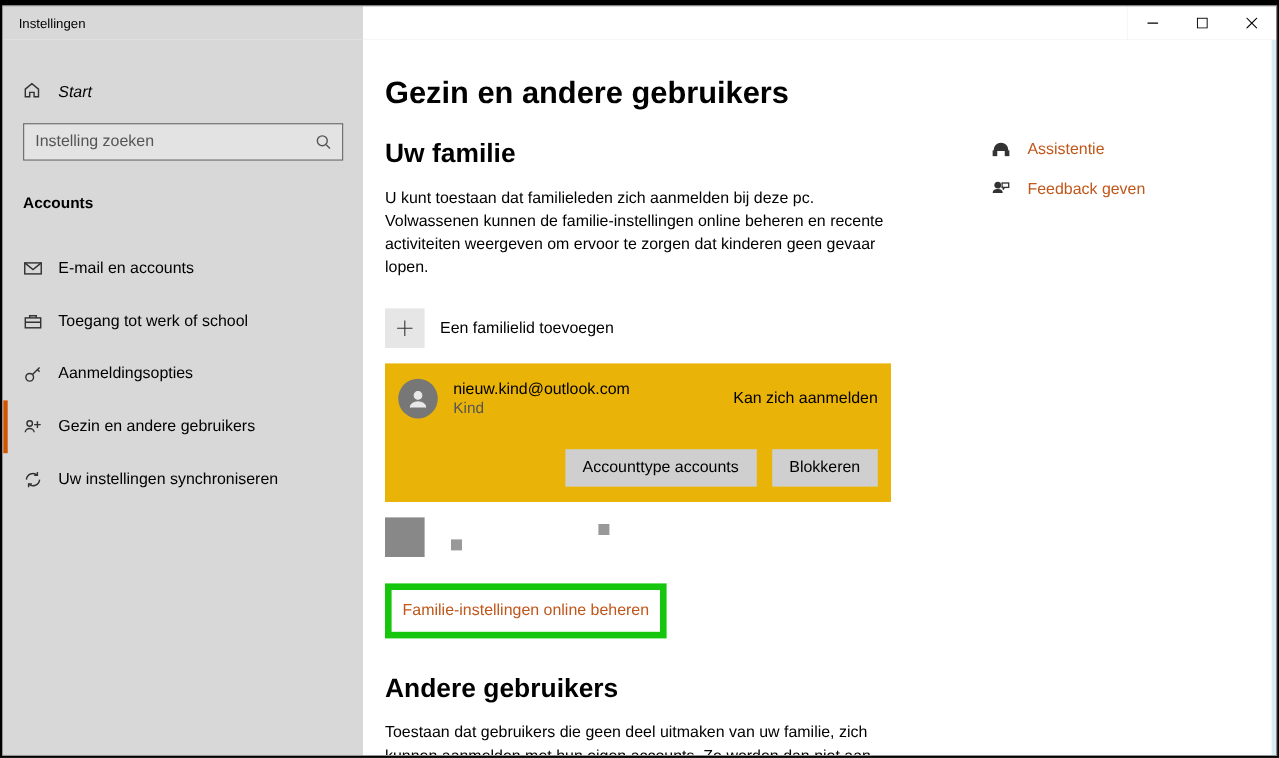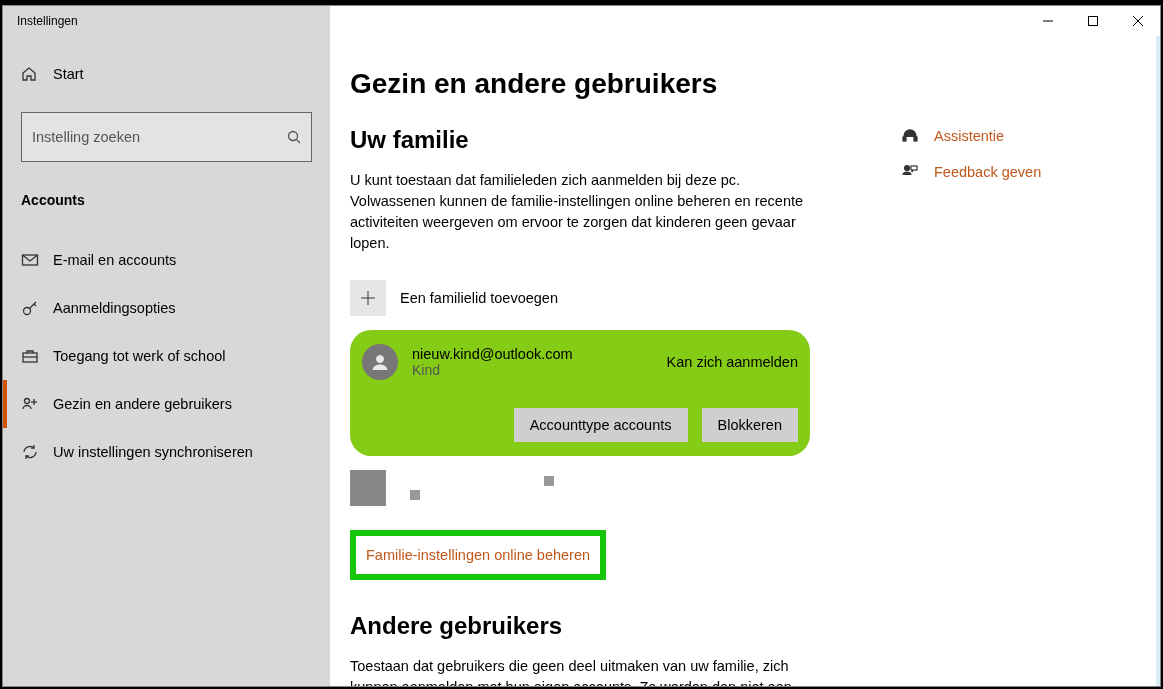--- a/index.html
+++ b/index.html
@@ -6,24 +6,24 @@
   body { width: 1163px; height: 689px; overflow: hidden; background: #000; }
   .window { position: absolute; left: 2px; top: 5px; width: 1159px; height: 682px; background: #fff; border: 1px solid #888; display: flex; flex-direction: column; }
   .titlebar { height: 30px; display: flex; align-items: center; background: #d8d8d8; }
   .titlebar-title { flex: 0 0 327px; padding-left: 14px; font-size: 12px; color: #000; }
   .titlebar-spacer { flex: 1; background: #fff; height: 30px; }
   .titlebar-controls { display: flex; background: #fff; height: 30px; }
   .tb-btn { width: 45px; height: 30px; display: flex; align-items: center; justify-content: center; cursor: pointer; }
   .tb-btn svg { width: 10px; height: 10px; stroke: #000; stroke-width: 1; fill: none; }
   .body { flex: 1; display: flex; min-height: 0; }
   .sidebar { width: 327px; background: #d8d8d8; padding-top: 30px; }
-  .home { display: flex; align-items: flex-start; padding: 0 18px; height: 36px; cursor: pointer; }
+  .home { display: flex; align-items: center; padding: 0 18px; height: 36px; cursor: pointer; font-style: italic; }
   .home svg { width: 16px; height: 16px; fill: none; stroke: #333; stroke-width: 1.3; }
   .home-label { margin-left: 16px; font-size: 14.5px; }
-  .search { margin: 10px 18px 0 18px; height: 50px; border: 1px solid #666; background: #e3e3e3; display: flex; align-items: center; padding: 0 10px; }
+  .search { margin: 10px 18px 0 18px; height: 34px; border: 1px solid #666; background: #e3e3e3; display: flex; align-items: center; padding: 0 10px; }
   .search input { flex: 1; border: none; background: transparent; outline: none; font-size: 14.5px; color: #333; }
   .search input::placeholder { color: #555; }
   .search-icon { width: 14px; height: 14px; }
   .search-icon svg { width: 14px; height: 14px; fill: none; stroke: #555; stroke-width: 1.3; }
   .category { padding: 30px 18px 14px 18px; font-size: 14px; font-weight: 600; }
   .nav { padding-top: 14px; }
   .nav-item { display: flex; align-items: center; height: 48px; padding-left: 18px; cursor: pointer; position: relative; }
   .nav-item.active::before { content: ""; position: absolute; left: 0; top: 0; bottom: 0; width: 4px; background: #d35400; }
   .nav-icon { width: 18px; height: 18px; display: flex; align-items: center; justify-content: center; }
   .nav-icon svg { width: 18px; height: 18px; fill: none; stroke: #333; stroke-width: 1.3; }
@@ -31,21 +31,21 @@
   .main { flex: 1; overflow-y: auto; padding: 32px 34px 0 20px; position: relative; background:#fff; }
   .page-title { font-size: 28px; font-weight: 600; margin-bottom: 26px; }
   .content-row { display: flex; }
   .content { width: 460px; }
   .section-title { font-size: 24px; font-weight: 600; margin-bottom: 16px; }
   .section-desc { font-size: 14.5px; line-height: 1.45; margin-bottom: 26px; }
   .add-row { display: flex; align-items: center; margin-bottom: 14px; cursor: pointer; }
   .plus-box { width: 36px; height: 36px; background: #e6e6e6; display: flex; align-items: center; justify-content: center; margin-right: 14px; }
   .plus-box svg { width: 16px; height: 16px; stroke: #333; stroke-width: 1; }
   .add-label { font-size: 14.5px; }
-  .member-card { background: #84cc16; padding: 14px 12px 14px 12px; border-radius: 21px; }
+  .member-card { background: #eab308; padding: 14px 12px 14px 12px; }
   .member-head { display: flex; align-items: center; }
   .avatar { width: 36px; height: 36px; border-radius: 50%; background: #777; display: flex; align-items: center; justify-content: center; margin-right: 14px; }
   .avatar svg { width: 20px; height: 20px; fill: #e9e9e9; stroke: #e9e9e9; }
   .member-info { flex: 1; }
   .member-email { font-size: 14.5px; }
   .member-role { font-size: 14px; color: #555; }
   .member-status { font-size: 14.5px; }
   .member-actions { display: flex; justify-content: flex-end; gap: 14px; margin-top: 28px; }
   .btn { background: #cfcfcf; border: none; padding: 9px 16px; font-size: 14.5px; cursor: pointer; }
   .placeholder-row { display: flex; align-items: flex-end; gap: 24px; margin-top: 14px; }
@@ -123,37 +123,37 @@
                 <rect x="1.5" y="4" width="15" height="10"></rect>
                 <path d="M1.5 4 L9 10 L16.5 4"></path>
               </svg>
           </span>
           <span class="nav-label">E-mail en accounts</span>
         </div>
 
         <div class="nav-item">
           <span class="nav-icon">
             <svg viewBox="0 0 18 18">
+                <rect x="2" y="6" width="14" height="9"></rect>
+                <path d="M6 6 V4 h6 v2"></path>
+                <line x1="2" y1="10" x2="16" y2="10"></line>
+              </svg>
+          </span>
+          <span class="nav-label">Toegang tot werk of school</span>
+        </div>
+
+        <div class="nav-item">
+          <span class="nav-icon">
+            <svg viewBox="0 0 18 18">
                 <circle cx="6" cy="12" r="3.5"></circle>
                 <line x1="8.5" y1="9.5" x2="15" y2="3"></line>
                 <line x1="13" y1="5" x2="15" y2="7"></line>
               </svg>
           </span>
           <span class="nav-label">Aanmeldingsopties</span>
-        </div>
-
-        <div class="nav-item">
-          <span class="nav-icon">
-            <svg viewBox="0 0 18 18">
-                <rect x="2" y="6" width="14" height="9"></rect>
-                <path d="M6 6 V4 h6 v2"></path>
-                <line x1="2" y1="10" x2="16" y2="10"></line>
-              </svg>
-          </span>
-          <span class="nav-label">Toegang tot werk of school</span>
         </div>
 
         <div class="nav-item active">
           <span class="nav-icon">
             <svg viewBox="0 0 18 18">
                 <circle cx="6" cy="6" r="2.5"></circle>
                 <path d="M2 14c0-2 2-3.5 4-3.5s4 1.5 4 3.5"></path>
                 <line x1="13" y1="4" x2="13" y2="10"></line>
                 <line x1="10" y1="7" x2="16" y2="7"></line>
               </svg>

